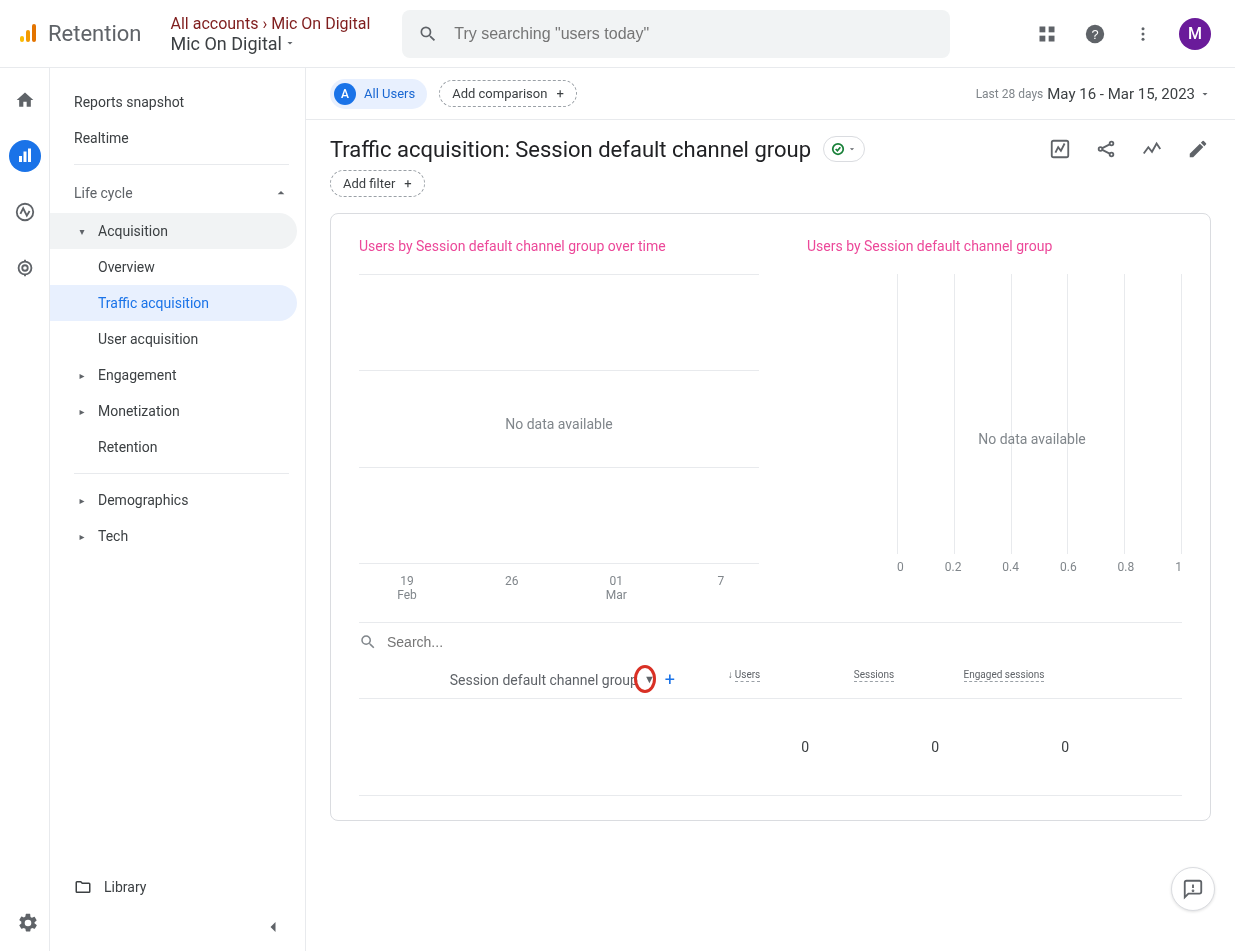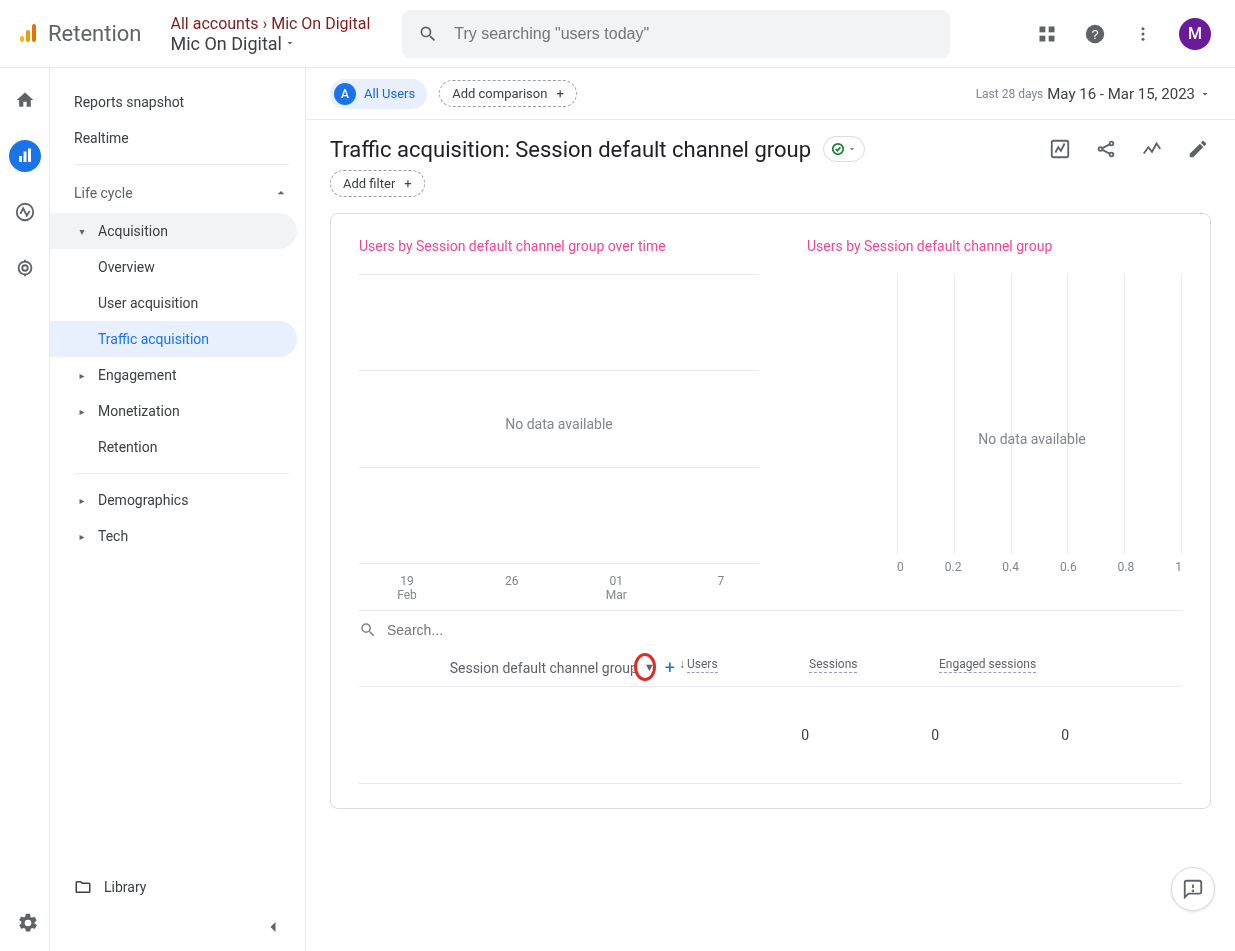--- a/index.html
+++ b/index.html
@@ -171,35 +171,35 @@
   .vgrid-line { width: 1px; background: #e8eaed; }
   .no-data-r {
     position: absolute; top: 55%; left: 60%; transform: translate(-50%, -50%);
     color: #80868b; font-size: 14px;
   }
   .xaxis-right {
     position: absolute; bottom: 0; left: 90px; right: 0;
     display: flex; justify-content: space-between; color: #80868b; font-size: 12px;
   }
   .tbl-search {
-    border-top: 1px solid #e8eaed; margin-top: 8px;
+    border-top: 1px solid #e8eaed; margin-top: 20px;
     padding: 10px 0; display: flex; align-items: center; gap: 10px; color: #80868b;
   }
   .tbl-search input { border: none; outline: none; font-size: 14px; color: #5f6368; }
   .tbl-header {
     display: flex; border-bottom: 1px solid #e8eaed;
     padding: 8px 0;
   }
   .tbl-h1 { flex: 0 0 320px; display: flex; align-items: center; justify-content: flex-end; gap: 6px; font-size: 14px; color: #5f6368; position: relative; }
   .red-circle {
     position: absolute; right: 23px; top: -4px;
     width: 22px; height: 28px; border: 3px solid #d93025; border-radius: 50%;
   }
   .plus-blue { color: #1a73e8; font-size: 18px; cursor: pointer; padding: 0 4px; }
-  .tbl-hcol { flex: 0 0 130px; text-align: left; font-size: 12px; color: #5f6368; }
+  .tbl-hcol { flex: 0 0 130px; text-align: center; font-size: 10px; color: #5f6368; }
   .tbl-hcol .underline { border-bottom: 1px dashed #9aa0a6; padding-bottom: 1px; }
   .tbl-hcol .sort-arrow { margin-right: 2px; }
   .tbl-row { display: flex; padding: 40px 0; border-bottom: 1px solid #e8eaed; }
   .tbl-row .c1 { flex: 0 0 320px; }
   .tbl-row .c { flex: 0 0 130px; text-align: right; font-size: 14px; }
   
   .fab {
     position: absolute; right: 20px; bottom: 40px;
     width: 44px; height: 44px; border-radius: 50%;
     background: #fff; border: 1px solid #dadce0;
@@ -318,22 +318,22 @@
           <svg width="16" height="16" viewBox="0 0 24 24" fill="#5f6368">
             <path d="M7 14l5-5 5 5z"></path>
           </svg>
         </span>
     </div>
     <div class="sb-sub active-parent">
       <span class="sb-caret">▾</span>
       <span>Acquisition</span>
     </div>
     <div class="sb-sub2">Overview</div>
+    <div class="sb-sub2 selected">Traffic acquisition</div>
     <div class="sb-sub2">User acquisition</div>
-    <div class="sb-sub2 selected">Traffic acquisition</div>
     <div class="sb-sub">
       <span class="sb-caret">▸</span>
       <span>Engagement</span>
     </div>
     <div class="sb-sub">
       <span class="sb-caret">▸</span>
       <span>Monetization</span>
     </div>
     <div class="sb-sub">
       <span class="sb-caret"></span>

